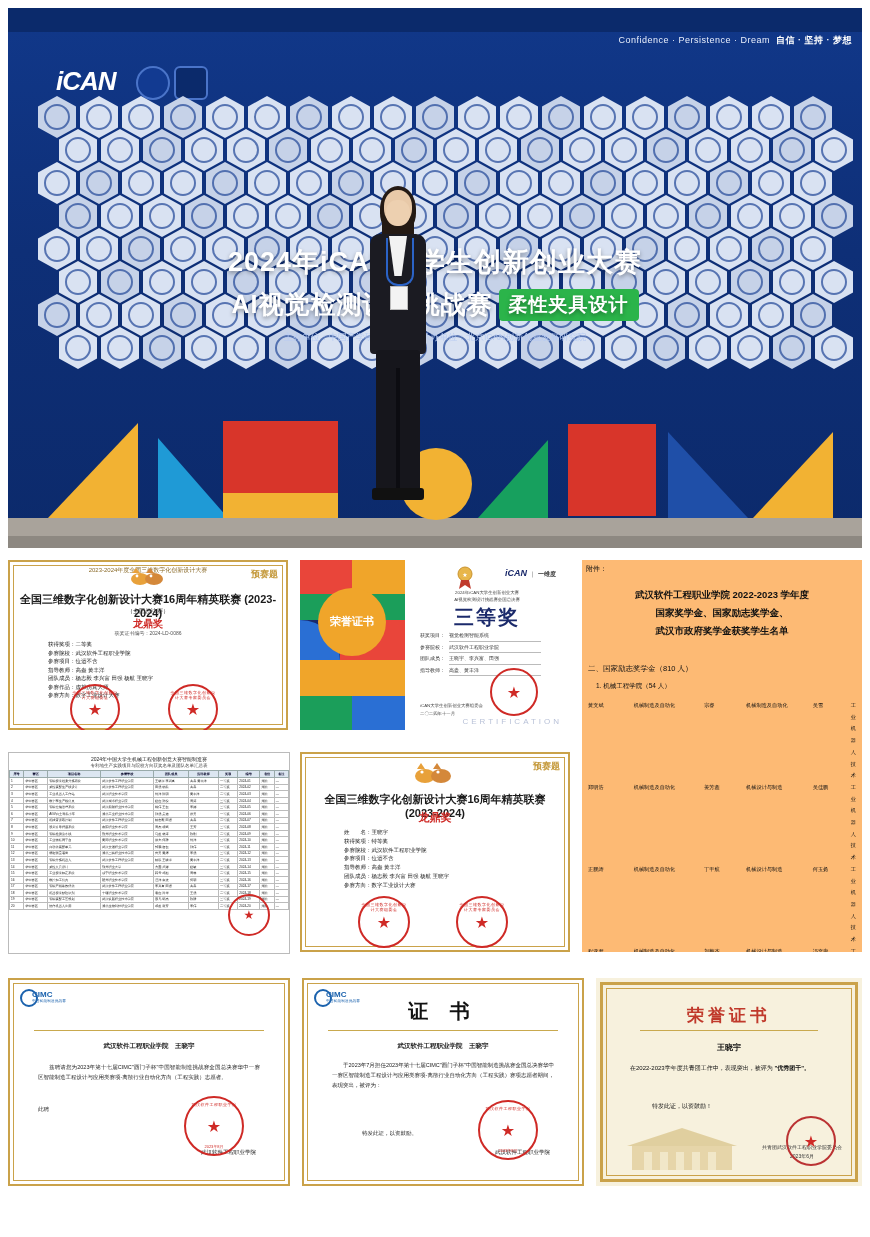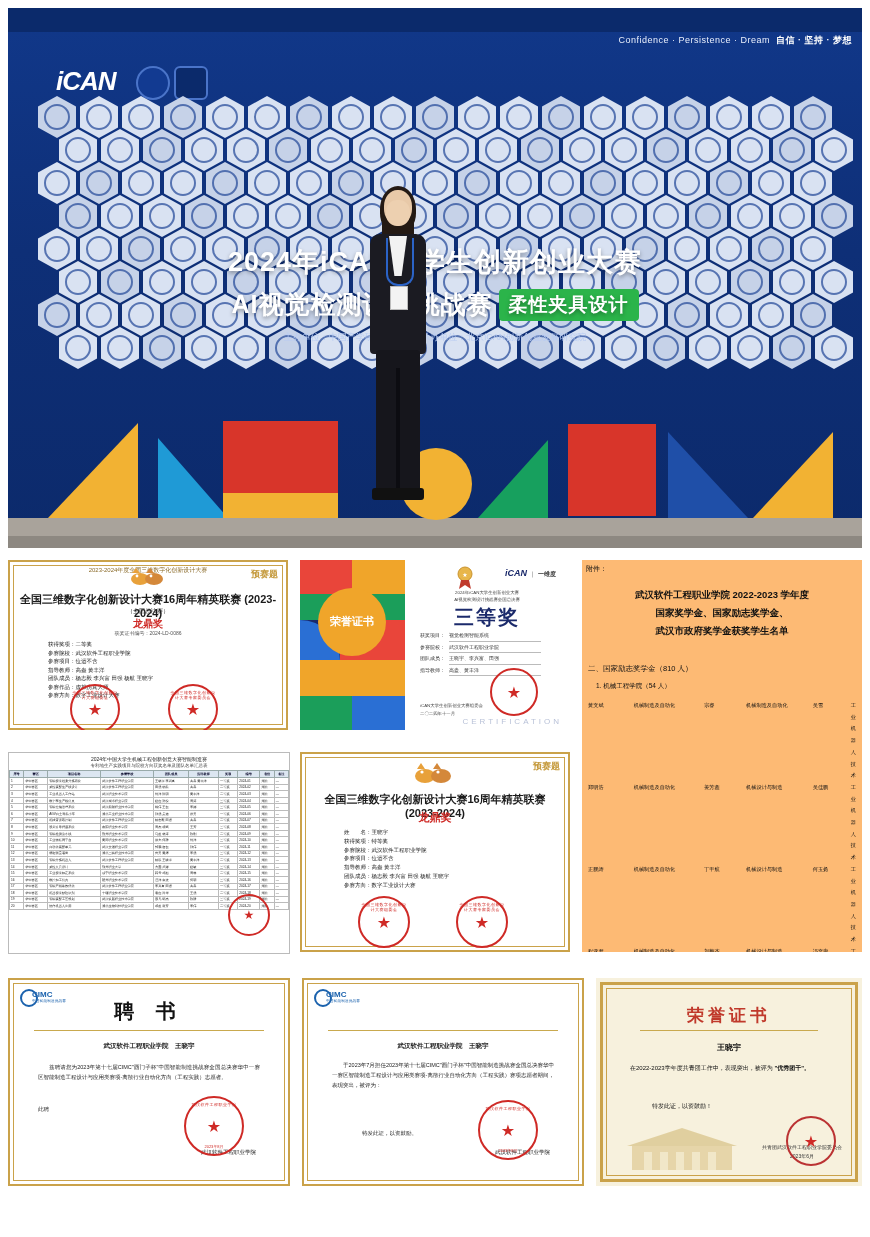--- a/index.html
+++ b/index.html
@@ -1094,41 +1094,41 @@
   </div>
 
   <div class="cert" id="cert4">
     <div class="bd"></div>
     <div class="inner-bd"></div>
     <div class="cimc">
       <span class="ring"></span>
       <span>CIMC</span>
       <span class="sub">中国智能制造挑战赛</span>
     </div>
-    <div class="bigword" style="top:20px;font-size:20px;">聘 书</div>
     <div class="hrline" style="left:26px;right:26px;top:52px;"></div>
     <div class="para" style="left:46px;right:46px;top:62px;text-align:center;font-size:6.5px;font-weight:700;">武汉软件工程职业学院　王晓宇</div>
     <div class="para" style="left:30px;right:30px;top:84px;text-indent:11px;">兹聘请您为2023年第十七届CIMC"西门子杯"中国智能制造挑战赛全国总决赛华中一赛区智能制造工程设计与应用类赛项-离散行业自动化方向（工程实践）志愿者。</div>
     <div class="signline" style="left:30px;top:128px;">此聘</div>
     <div class="signline" style="right:34px;bottom:30px;">武汉软件工程职业学院</div>
     <div class="stamp" style="right:46px;bottom:30px;">
       <div class="tx">武汉软件工程职业学院</div>
       <div class="st">★</div>
       <div class="bx">2023年8月</div>
     </div>
   </div>
 
   <div class="cert" id="cert5">
     <div class="bd"></div>
     <div class="inner-bd"></div>
     <div class="cimc">
       <span class="ring"></span>
       <span>CIMC</span>
       <span class="sub">中国智能制造挑战赛</span>
     </div>
+    <div class="bigword" style="top:20px;font-size:20px;">证 书</div>
     <div class="hrline" style="left:26px;right:26px;top:52px;"></div>
     <div class="para" style="left:46px;right:46px;top:62px;text-align:center;font-size:6.5px;font-weight:700;">武汉软件工程职业学院　王晓宇</div>
     <div class="para" style="left:30px;right:30px;top:82px;text-indent:11px;">于2023年7月担任2023年第十七届CIMC"西门子杯"中国智能制造挑战赛全国总决赛华中一赛区智能制造工程设计与应用类赛项-离散行业自动化方向（工程实践）赛项志愿者期间，表现突出，被评为：</div>
     <div class="signline" style="left:60px;top:152px;">特发此证，以资鼓励。</div>
     <div class="signline" style="right:34px;bottom:30px;">武汉软件工程职业学院</div>
     <div class="stamp" style="right:46px;bottom:26px;">
       <div class="tx">武汉软件工程职业学院</div>
       <div class="st">★</div>
       <div class="bx">2023年8月</div>
     </div>

